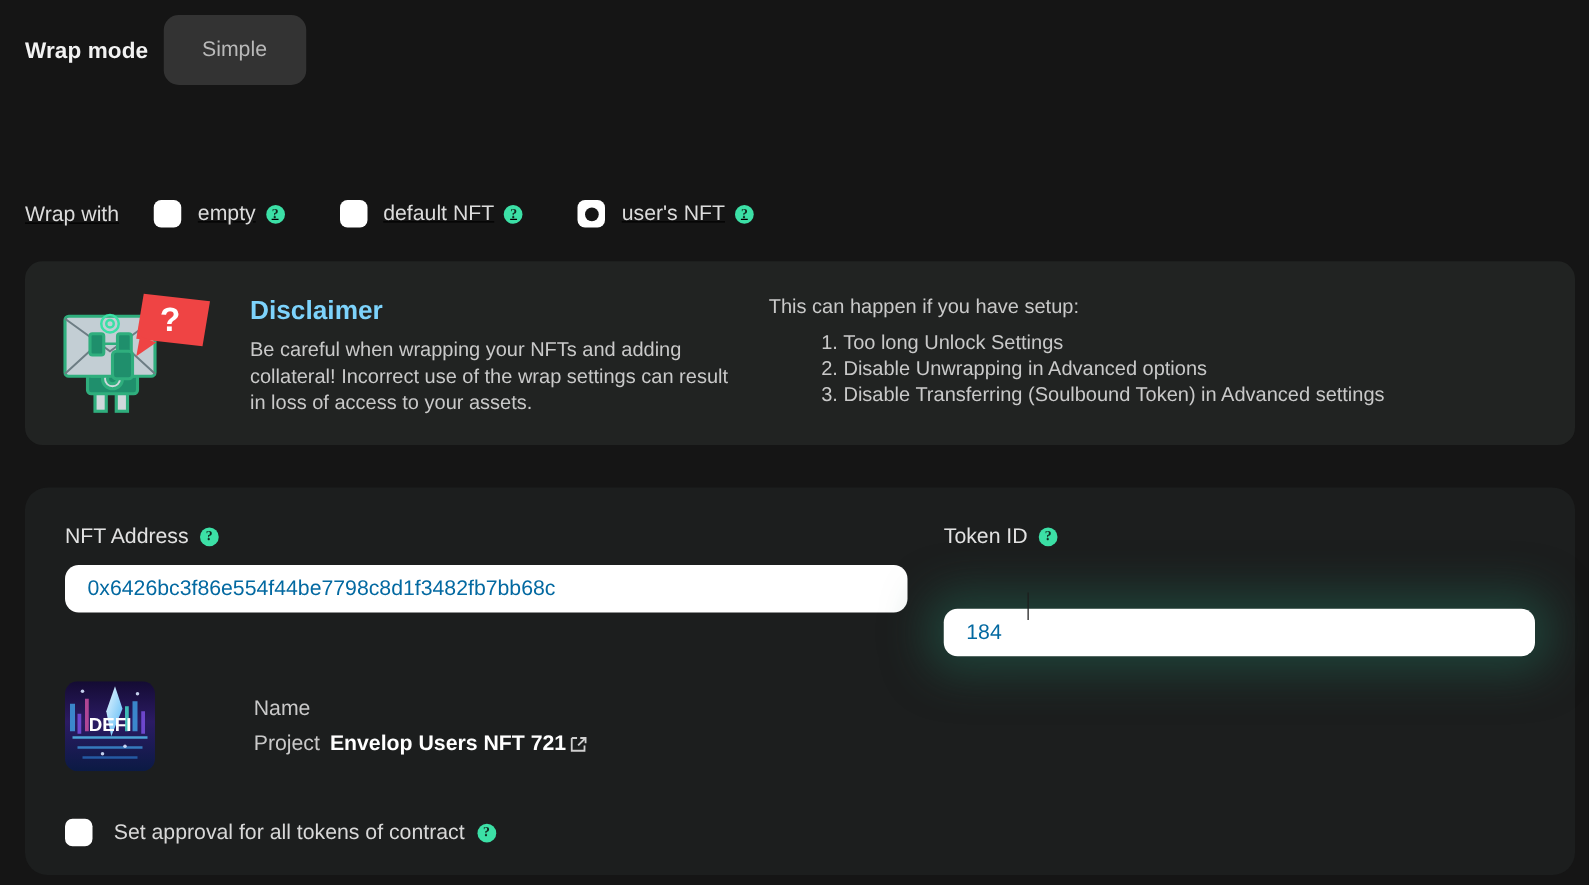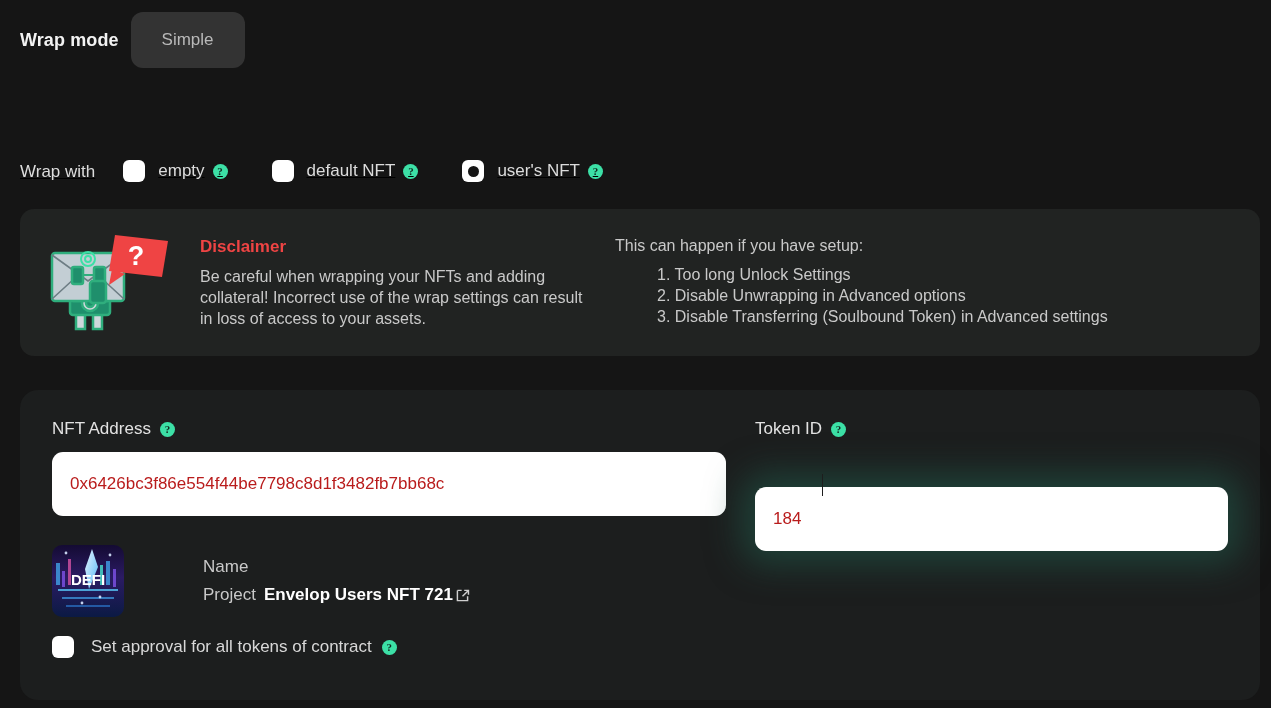--- a/index.html
+++ b/index.html
@@ -146,23 +146,23 @@
     flex: 0 0 auto;
   }
   .mascot { width: 128px; height: 108px; display:block; }
 
   .disc-text {
     padding-top: 28px;
     width: 395px;
     flex: 0 0 auto;
   }
   .disc-title {
-    font-size: 17px;
+    font-size: 21px;
     font-weight: bold;
-    color: #ef4444;
+    color: #7dd3fc;
     margin-bottom: 9px;
   }
   .disc-body {
     font-size: 16px;
     line-height: 21px;
     color: #c9c9c9;
   }
   .disc-right {
     padding-top: 28px;
     padding-left: 20px;
@@ -201,27 +201,27 @@
     align-items: center;
     gap: 9px;
   }
 
   .addr-block { position: absolute; left: 32px; top: 29px; width: 674px; }
   .token-block { position: absolute; left: 735px; top: 29px; width: 473px; }
 
   .text-input {
     margin-top: 13px;
     width: 100%;
-    height: 64px;
+    height: 38px;
     background: #ffffff;
     border: none;
     border-radius: 11px;
     font-family: "Liberation Sans", sans-serif;
     font-size: 17px;
-    color: #b91c1c;
+    color: #0369a1;
     padding: 0 18px;
     outline: none;
   }
   .token-block .text-input {
     box-shadow: 0 0 34px 14px rgba(32, 92, 76, 0.55);
     margin-top: 48px;
   }
   .token-caret {
     position: absolute;
     left: 67px;
@@ -262,21 +262,21 @@
     display: inline-flex;
     margin-left: 1px;
     cursor: pointer;
     color: #cfcfcf;
   }
 
   
   .approval-row {
     position: absolute;
     left: 32px;
-    top: 246px;
+    top: 265px;
     display: flex;
     align-items: center;
     cursor: pointer;
   }
   .cbox {
     width: 22px;
     height: 22px;
     border-radius: 6px;
     background: #ffffff;
     flex: 0 0 auto;

